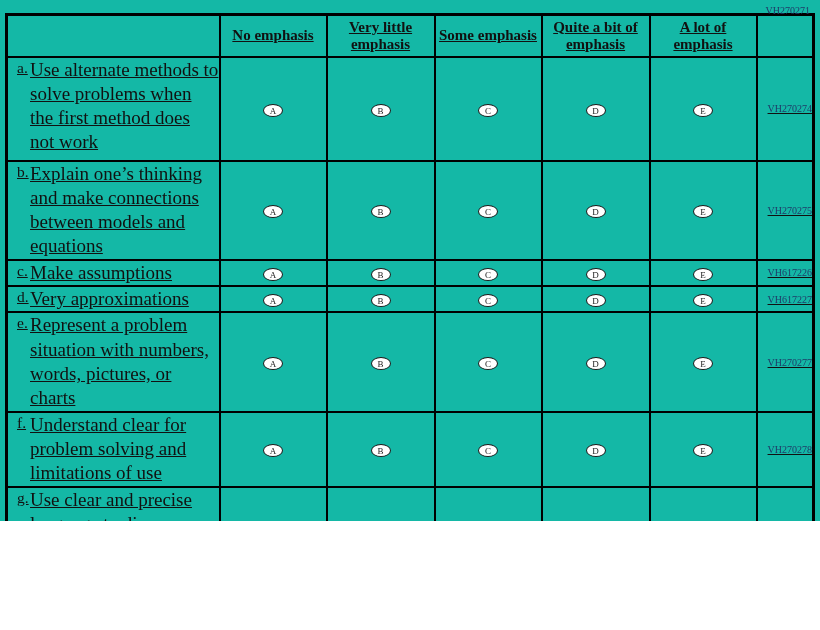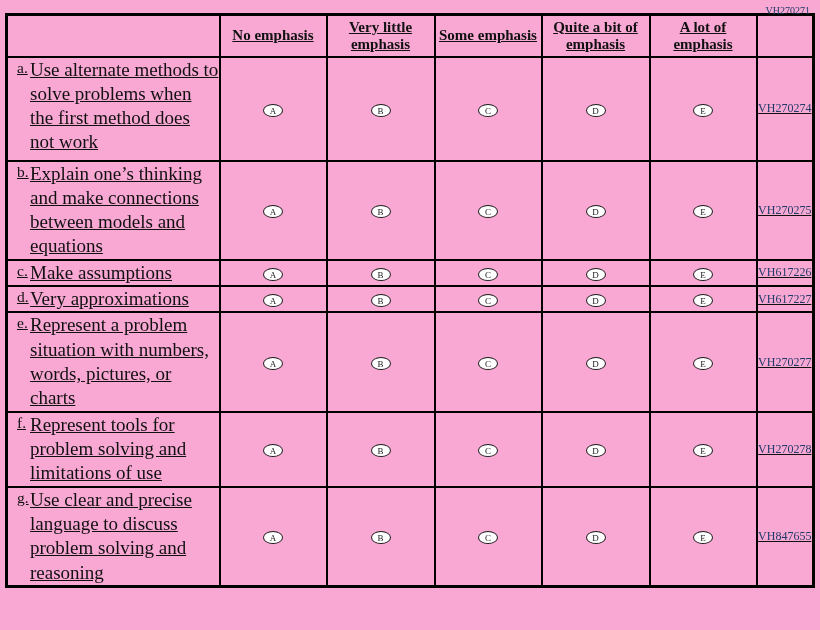--- a/index.html
+++ b/index.html
@@ -1,20 +1,20 @@
 <!DOCTYPE html>
 <html><head>
 <meta charset="utf-8">
 <style>
   html, body { margin: 0; padding: 0; background: #ffffff; }
   .page {
     position: relative;
     width: 820px;
-    height: 630px;
-    background: #f9a8d4;
+    height: 521px;
+    background: #14b8a6;
     font-family: "Liberation Serif", serif;
     color: #111111;
     overflow: hidden;
   }
   .corner-code {
     position: absolute;
     top: 5px;
     right: 10px;
     font-size: 10px;
     color: #1f3a68;
@@ -92,23 +92,23 @@
     border-radius: 50%;
     font-size: 9px;
     line-height: 12px;
     text-align: center;
     color: #1a1a1a;
     background: #fff;
     cursor: pointer;
     box-sizing: border-box;
   }
   td.code {
-    text-align: center;
+    text-align: right;
     vertical-align: middle;
-    font-size: 12px;
+    font-size: 10px;
     color: #1f3a68;
     padding: 0 1px;
   }
   tr.rh td { height: 104px; }
   tr.rb4 td { height: 80px; }
   tr.r1 td { height: 24px; }
   tr.rf td { height: 61px; }
   thead tr th { height: 42px; }
 </style>
 </head>
@@ -208,21 +208,21 @@
         <td class="opt"><span class="circle">B</span></td>
         <td class="opt"><span class="circle">C</span></td>
         <td class="opt"><span class="circle">D</span></td>
         <td class="opt"><span class="circle">E</span></td>
         <td class="code">VH270277</td>
       </tr>
       <tr class="rf">
         <td class="stub">
           <div class="stubwrap">
             <span class="stub-letter">f.</span>
-            <span class="stub-text">Represent tools for problem solving and limitations of use</span>
+            <span class="stub-text">Understand clear for problem solving and limitations of use</span>
           </div>
         </td>
         <td class="opt"><span class="circle">A</span></td>
         <td class="opt"><span class="circle">B</span></td>
         <td class="opt"><span class="circle">C</span></td>
         <td class="opt"><span class="circle">D</span></td>
         <td class="opt"><span class="circle">E</span></td>
         <td class="code">VH270278</td>
       </tr>
       <tr class="rb4">

